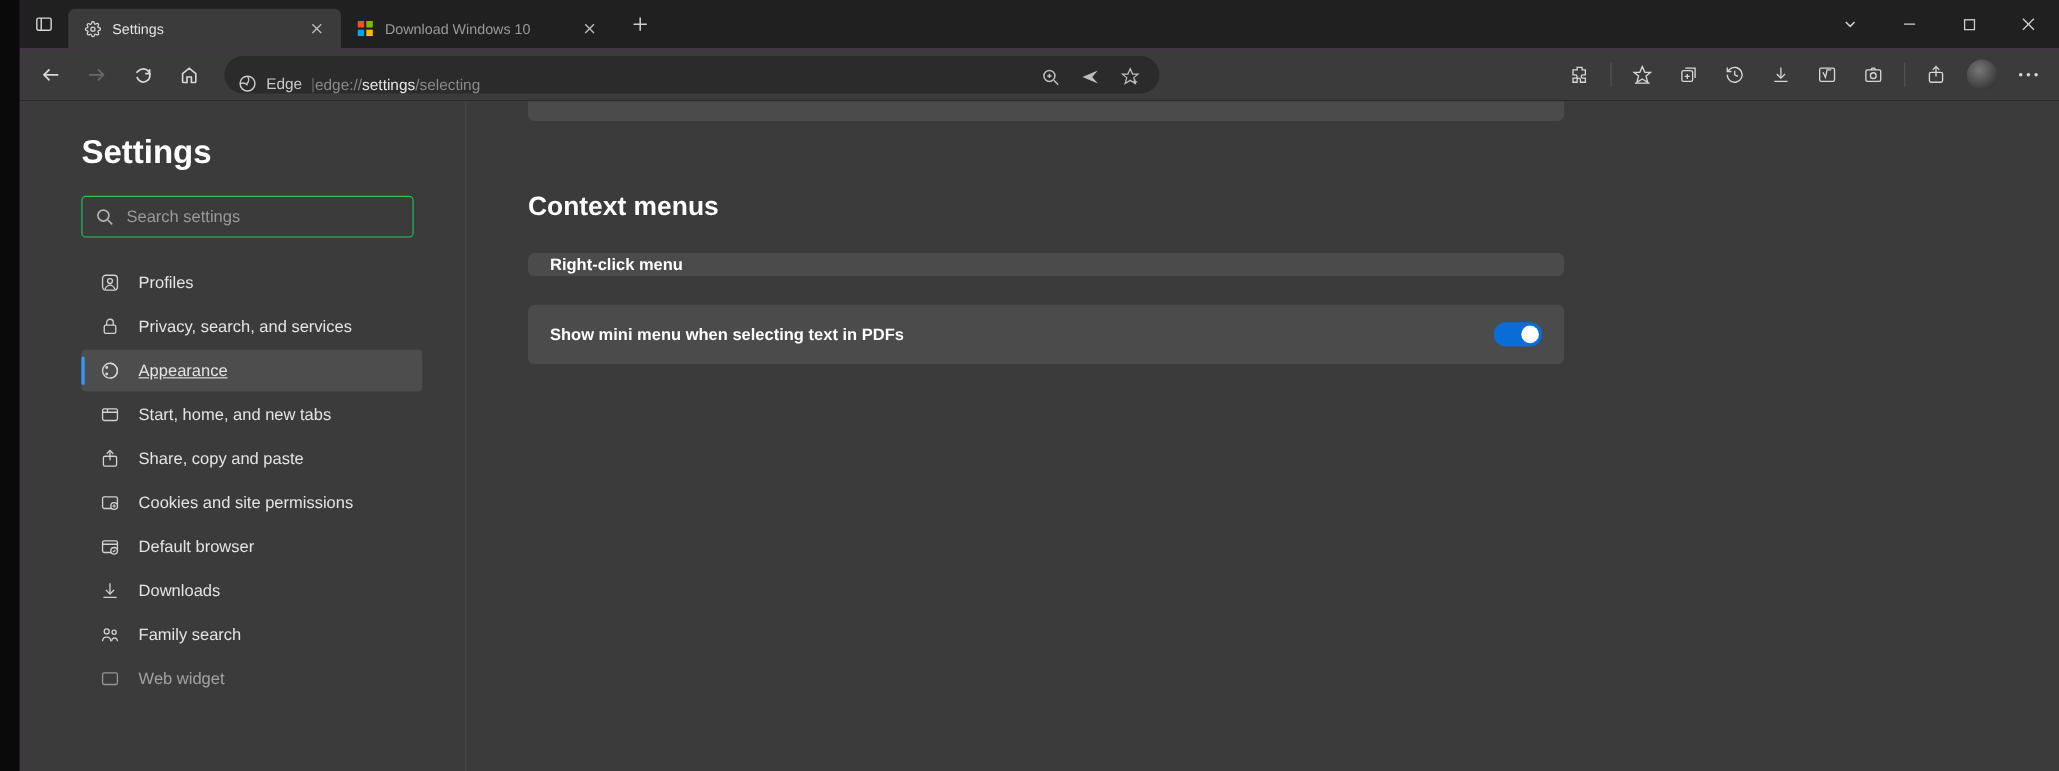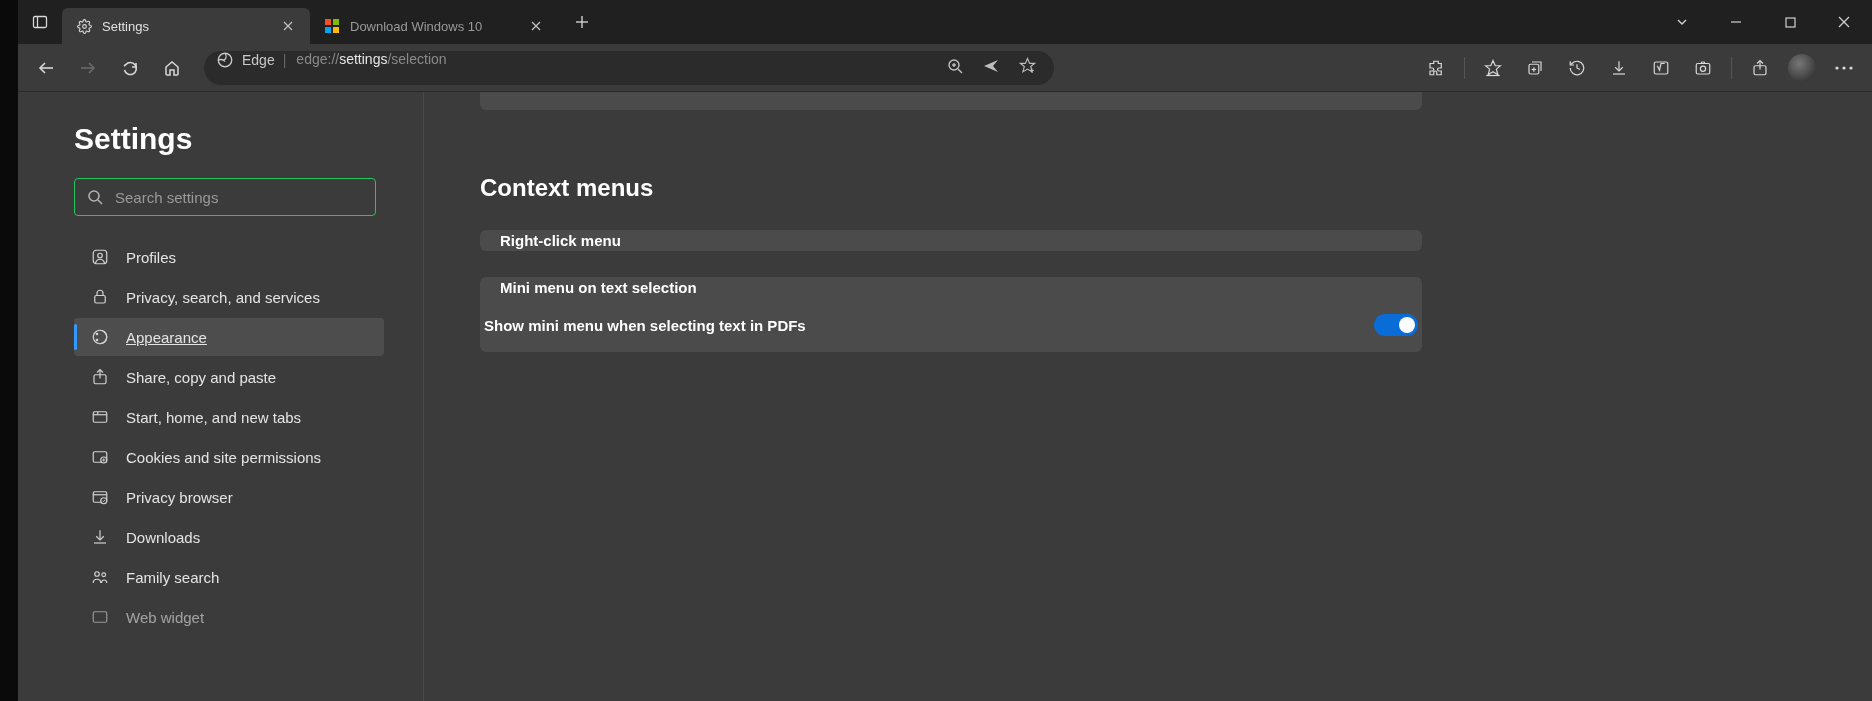--- a/index.html
+++ b/index.html
@@ -14,21 +14,21 @@
   .tab .favicon { width: 16px; height: 16px; margin-right: 10px; display: flex; align-items: center; justify-content: center; color: #d8d8d8; }
   .tab .title { color: #e0e0e0; font-size: 13px; flex: 1; white-space: nowrap; overflow: hidden; text-overflow: ellipsis; }
   .tab .close { width: 24px; height: 24px; display: flex; align-items: center; justify-content: center; color: #c0c0c0; border-radius: 3px; }
   .newtab-btn { width: 32px; height: 32px; margin-left: 8px; display: flex; align-items: center; justify-content: center; color: #d0d0d0; border-radius: 4px; }
   .tabstrip-right { margin-left: auto; display: flex; align-items: center; padding-right: 6px; gap: 10px; }
   .win-btn { width: 44px; height: 34px; display: flex; align-items: center; justify-content: center; color: #d0d0d0; }
   
   .toolbar { display: flex; align-items: center; height: 48px; background: #3b3b3b; padding: 0 8px; gap: 2px; border-bottom: 1px solid #2a2a2a; }
   .tool-btn { width: 40px; height: 40px; display: flex; align-items: center; justify-content: center; color: #d8d8d8; border-radius: 4px; }
   .tool-btn.dim { color: #6a6a6a; }
-  .addressbar { display: flex; align-items: flex-start; flex: 0 0 850px; height: 34px; background: #2b2b2b; border-radius: 17px; margin: 0 10px; padding: 0 12px; gap: 10px; }
+  .addressbar { display: flex; align-items: flex-end; flex: 0 0 850px; height: 34px; background: #2b2b2b; border-radius: 17px; margin: 0 10px; padding: 0 12px; }
   .addressbar .site-id { display: flex; align-items: center; gap: 8px; color: #c8c8c8; font-size: 14px; }
   .addressbar .sep { color: #666; }
   .addressbar .url { color: #8a8a8a; font-size: 14px; }
   .addressbar .url .hl { color: #e6e6e6; }
   .addr-right { margin-left: auto; display: flex; align-items: center; gap: 6px; }
   .addr-icon { width: 30px; height: 30px; display: flex; align-items: center; justify-content: center; color: #bdbdbd; }
   .toolbar-right { margin-left: auto; display: flex; align-items: center; gap: 2px; }
   .toolbar-sep { width: 1px; height: 22px; background: #555; margin: 0 6px; }
   .avatar { width: 28px; height: 28px; border-radius: 50%; background: radial-gradient(circle at 40% 35%, #777 0%, #444 60%, #222 100%); margin: 0 6px; }
   
@@ -42,21 +42,21 @@
   .nav-item { display: flex; align-items: center; height: 38px; padding: 0 12px 0 16px; gap: 16px; color: #e4e4e4; font-size: 15px; border-radius: 4px; position: relative; }
   .nav-item .icon { width: 20px; height: 20px; display: flex; align-items: center; justify-content: center; color: #d2d2d2; }
   .nav-item.active { background: #4d4d4d; text-decoration: underline; }
   .nav-item.active::before { content: ""; position: absolute; left: 0; top: 6px; bottom: 6px; width: 3px; background: #3399ff; border-radius: 2px; }
   
   .main { flex: 1; padding: 0 46px 0 56px; overflow: hidden; }
   .card-stub { height: 18px; background: #4b4b4b; border-radius: 0 0 6px 6px; margin-bottom: 64px; width: 942px; }
   .section-title { color: #fff; font-size: 24px; font-weight: 600; margin-bottom: 28px; }
   .card { width: 942px; background: #4b4b4b; border-radius: 6px; margin-bottom: 26px; }
   .card-header { padding: 2px 20px; color: #fff; font-size: 15px; font-weight: 600; }
-  .card-row { display: flex; align-items: center; padding: 16px 4px; }
+  .card-row { display: flex; align-items: center; padding: 16px 20px; }
   .card-row .label { color: #fff; font-size: 15px; font-weight: 600; }
   .toggle { margin-left: auto; width: 44px; height: 22px; background: #0a6cd6; border-radius: 11px; position: relative; }
   .toggle::after { content: ""; position: absolute; right: 3px; top: 3px; width: 16px; height: 16px; background: #fff; border-radius: 50%; }
   .highlight { outline: 1.5px solid #b43a3a; }
   svg { display: block; }
 </style>
 </head>
 <body>
 
 <div class="desktop-edge"></div>
@@ -168,21 +168,21 @@
           <svg width="18" height="18" viewBox="0 0 24 24" fill="none" stroke="#c8c8c8" stroke-width="1.8">
               <circle cx="12" cy="12" r="9"></circle>
               <path d="M3 12c3-1 7-1 9 2"></path>
               <path d="M12 3c2 3 2 7-1 9"></path>
             </svg>
         </span>
         <span>Edge</span>
         <span class="sep">|</span>
       </div>
       <div class="url">
-        <span>edge://</span><span class="hl">settings</span><span>/selection</span>
+        <span>edge://</span><span class="hl">settings</span><span>/selecting</span>
       </div>
       <div class="addr-right">
         <div class="addr-icon">
           <svg width="16" height="16" viewBox="0 0 16 16" fill="none" stroke="currentColor" stroke-width="1.4">
               <circle cx="7" cy="7" r="5"></circle>
               <line x1="11" y1="11" x2="15" y2="15"></line>
               <line x1="7" y1="5" x2="7" y2="9"></line>
               <line x1="5" y1="7" x2="9" y2="7"></line>
             </svg>
         </div>
@@ -308,57 +308,57 @@
                 <path d="M12 3a9 9 0 0 1 0 18"></path>
                 <circle cx="8" cy="8" r="1" fill="currentColor"></circle>
                 <circle cx="8" cy="16" r="1" fill="currentColor"></circle>
               </svg>
             </span>
           <span>Appearance</span>
         </div>
         <div class="nav-item">
           <span class="icon">
               <svg width="18" height="18" viewBox="0 0 24 24" fill="none" stroke="currentColor" stroke-width="1.6">
+                <rect x="3" y="5" width="18" height="14" rx="2"></rect>
+                <line x1="3" y1="9" x2="21" y2="9"></line>
+                <line x1="9" y1="5" x2="9" y2="9"></line>
+              </svg>
+            </span>
+          <span>Start, home, and new tabs</span>
+        </div>
+        <div class="nav-item">
+          <span class="icon">
+              <svg width="18" height="18" viewBox="0 0 24 24" fill="none" stroke="currentColor" stroke-width="1.6">
                 <rect x="4" y="9" width="16" height="12" rx="2"></rect>
                 <path d="M12 14V3"></path>
                 <polyline points="8,6 12,2 16,6"></polyline>
               </svg>
             </span>
           <span>Share, copy and paste</span>
-        </div>
-        <div class="nav-item">
-          <span class="icon">
-              <svg width="18" height="18" viewBox="0 0 24 24" fill="none" stroke="currentColor" stroke-width="1.6">
-                <rect x="3" y="5" width="18" height="14" rx="2"></rect>
-                <line x1="3" y1="9" x2="21" y2="9"></line>
-                <line x1="9" y1="5" x2="9" y2="9"></line>
-              </svg>
-            </span>
-          <span>Start, home, and new tabs</span>
         </div>
         <div class="nav-item">
           <span class="icon">
               <svg width="18" height="18" viewBox="0 0 24 24" fill="none" stroke="currentColor" stroke-width="1.6">
                 <rect x="3" y="5" width="18" height="14" rx="2"></rect>
                 <circle cx="17" cy="16" r="4" fill="#3b3b3b"></circle>
                 <path d="M17 14v4m-2-2h4" stroke-width="1.3"></path>
               </svg>
             </span>
           <span>Cookies and site permissions</span>
         </div>
         <div class="nav-item">
           <span class="icon">
               <svg width="18" height="18" viewBox="0 0 24 24" fill="none" stroke="currentColor" stroke-width="1.6">
                 <rect x="3" y="5" width="18" height="14" rx="2"></rect>
                 <line x1="3" y1="9" x2="21" y2="9"></line>
                 <circle cx="17" cy="17" r="4" fill="#3b3b3b"></circle>
                 <path d="M15.5 17l1 1 2-2" stroke-width="1.3"></path>
               </svg>
             </span>
-          <span>Privacy browser</span>
+          <span>Default browser</span>
         </div>
         <div class="nav-item">
           <span class="icon">
               <svg width="18" height="18" viewBox="0 0 24 24" fill="none" stroke="currentColor" stroke-width="1.6">
                 <line x1="12" y1="3" x2="12" y2="15"></line>
                 <polyline points="7,11 12,16 17,11"></polyline>
                 <line x1="4" y1="20" x2="20" y2="20"></line>
               </svg>
             </span>
           <span>Downloads</span>
@@ -388,21 +388,20 @@
     <div class="main">
       <div class="card-stub"></div>
 
       <h2 class="section-title">Context menus</h2>
 
       <div class="card">
         <div class="card-header">Right-click menu</div>
       </div>
 
       <div class="card">
-        <div class="card-header">Mini menu on text selection</div>
         <div class="card-row">
           <div class="label">Show mini menu when selecting text in PDFs</div>
           <div class="toggle"></div>
         </div>
       </div>
 
     </div>
   </div>
 
 </div>

